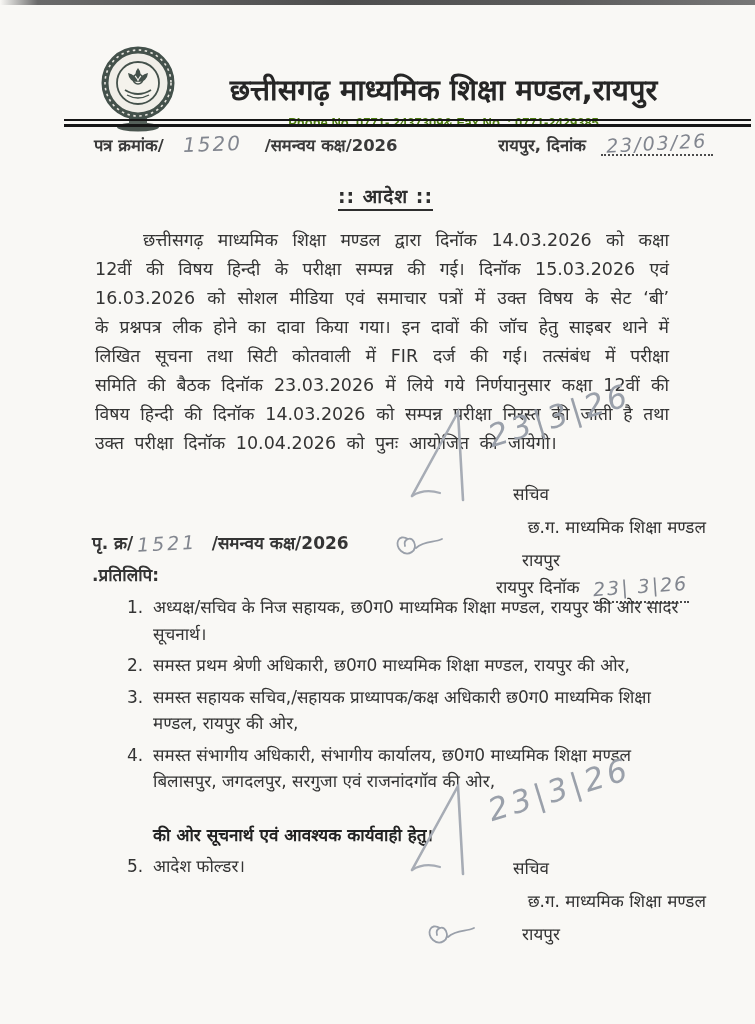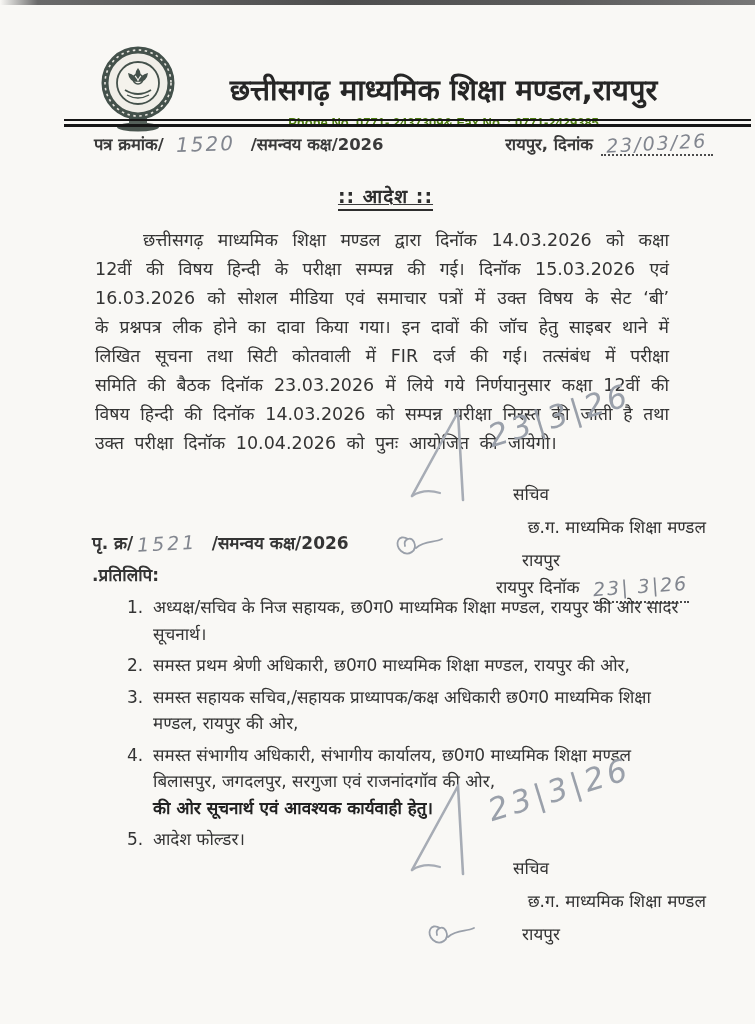--- a/index.html
+++ b/index.html
@@ -18,28 +18,28 @@
   }
   
   .letterhead{position:absolute;top:40px;left:98px;right:50px;display:flex;align-items:flex-start;}
   .logo{flex:0 0 80px;width:80px;height:86px;margin-top:6px;}
   .head-text{flex:1;text-align:center;padding-left:4px;margin-top:32px;}
   .org-name{margin:0;font-size:29px;line-height:1.25;font-weight:700;color:#262626;}
   .phone-line{margin-top:7px;font-size:13px;font-weight:700;color:#4d7c0f;font-family:"Liberation Sans","DejaVu Sans",sans-serif;}
   
   .double-rule{position:absolute;top:119px;left:64px;right:4px;height:3px;border-top:2px solid #161616;border-bottom:3px solid #161616;}
   
-  .refline{position:absolute;top:132px;left:94px;right:42px;font-size:16.5px;font-weight:700;display:flex;align-items:flex-start;white-space:nowrap;}
+  .refline{position:absolute;top:132px;left:94px;right:42px;font-size:16.5px;font-weight:700;display:flex;align-items:center;white-space:nowrap;gap:7px;}
   .hw{font-style:italic;font-weight:400;color:#82868f;}
   .hw-num{font-size:20px;padding:0 16px 0 12px;letter-spacing:2px;transform:rotate(-2deg);display:inline-block;}
   .ref-spacer{flex:1;}
   .dotted{display:inline-block;min-width:112px;border-bottom:2px dotted #4c4c4c;text-align:center;margin-left:8px;}
   .hw-date-top{font-size:19px;letter-spacing:2px;display:inline-block;transform:rotate(-3deg);}
   
-  .order-title-wrap{position:absolute;top:183px;left:16px;right:0;text-align:center;text-decoration:underline;}
+  .order-title-wrap{position:absolute;top:183px;left:16px;right:0;text-align:center;}
   .order-title{font-size:19px;font-weight:700;color:#2e2e2e;border-bottom:2px solid #2e2e2e;padding-bottom:2px;letter-spacing:1px;}
   
   .body-par{
     position:absolute;top:226px;left:95px;right:86px;margin:0;
     font-size:17.5px;line-height:1.66;text-align:justify;text-indent:48px;
     word-spacing:5px;color:#343434;
   }
   
   .sig{position:absolute;width:335px;font-size:17px;color:#333;}
   .sig-top-block{top:412px;left:396px;}
@@ -153,21 +153,21 @@
       <span class="copy-text">समस्त प्रथम श्रेणी अधिकारी, छ0ग0 माध्यमिक शिक्षा मण्डल, रायपुर की ओर,</span>
     </li>
     <li class="copy-item">
       <span class="copy-num">3.</span>
       <span class="copy-text">समस्त सहायक सचिव,/सहायक प्राध्यापक/कक्ष अधिकारी छ0ग0 माध्यमिक शिक्षा मण्डल, रायपुर की ओर,</span>
     </li>
     <li class="copy-item">
       <span class="copy-num">4.</span>
       <span class="copy-text">
         <span>समस्त संभागीय अधिकारी, संभागीय कार्यालय, छ0ग0 माध्यमिक शिक्षा मण्डल बिलासपुर, जगदलपुर, सरगुजा एवं राजनांदगॉव की ओर,</span>
-        <span class="copy-bold" style="display:block;">की ओर सूचनार्थ एवं आवश्यक कार्यवाही हेतु।</span>
+        <span class="copy-bold" style="display:block;margin-top:27px;">की ओर सूचनार्थ एवं आवश्यक कार्यवाही हेतु।</span>
       </span>
     </li>
     <li class="copy-item">
       <span class="copy-num">5.</span>
       <span class="copy-text">आदेश फोल्डर।</span>
     </li>
   </ol>
 
   <div class="sig sig-bottom-block">
     <div class="sig-mark-row">

